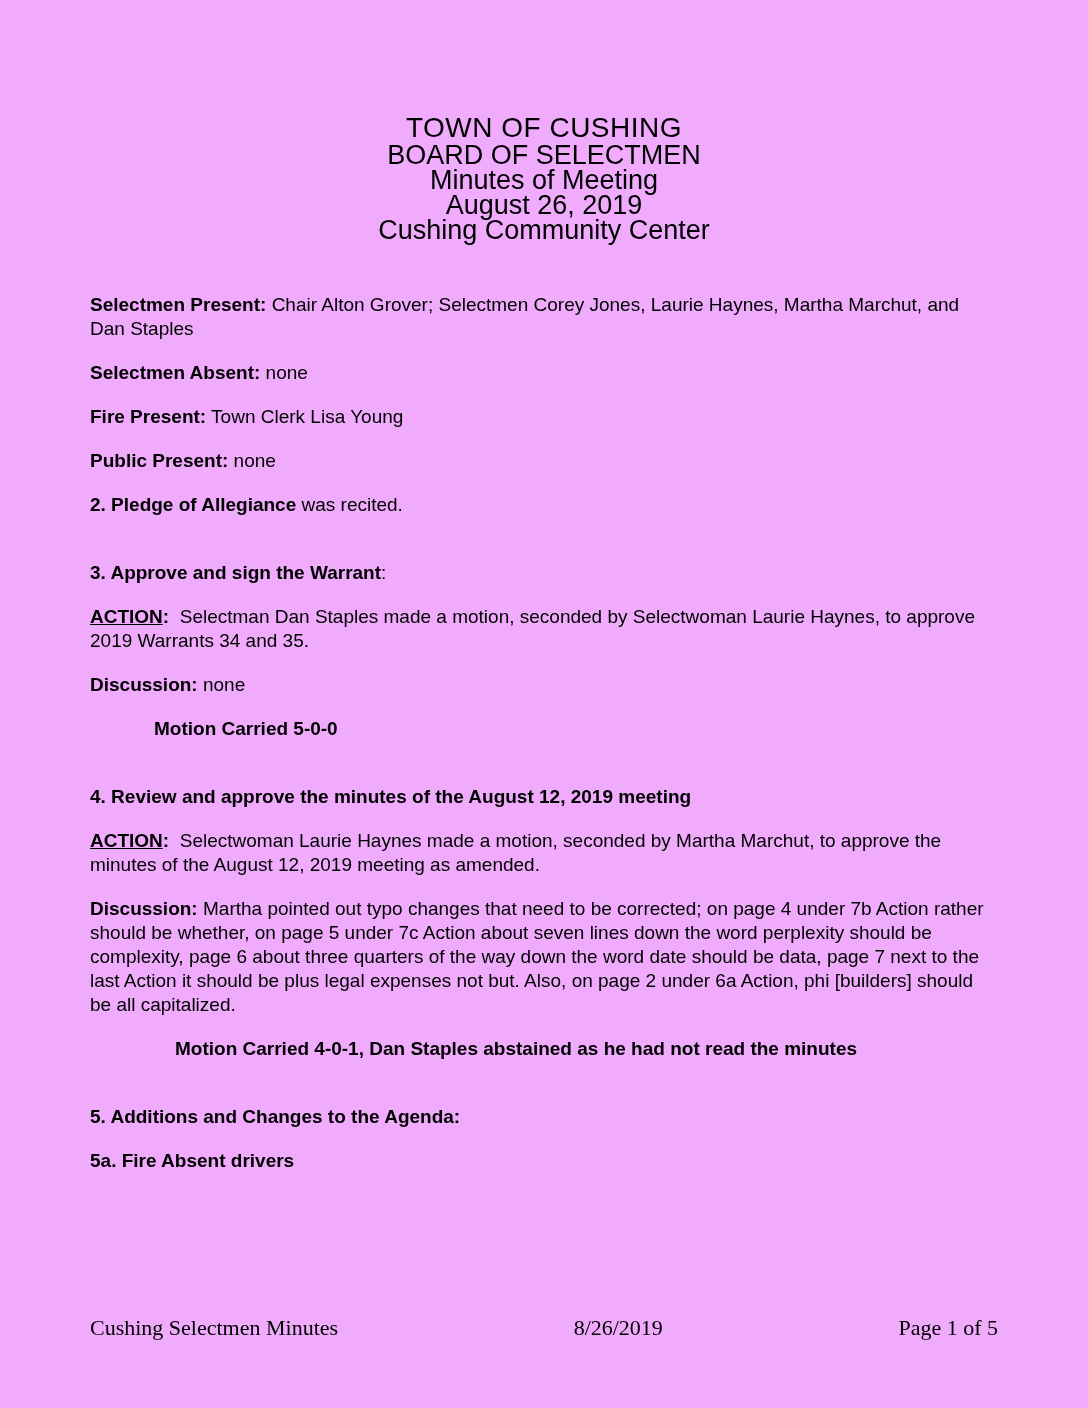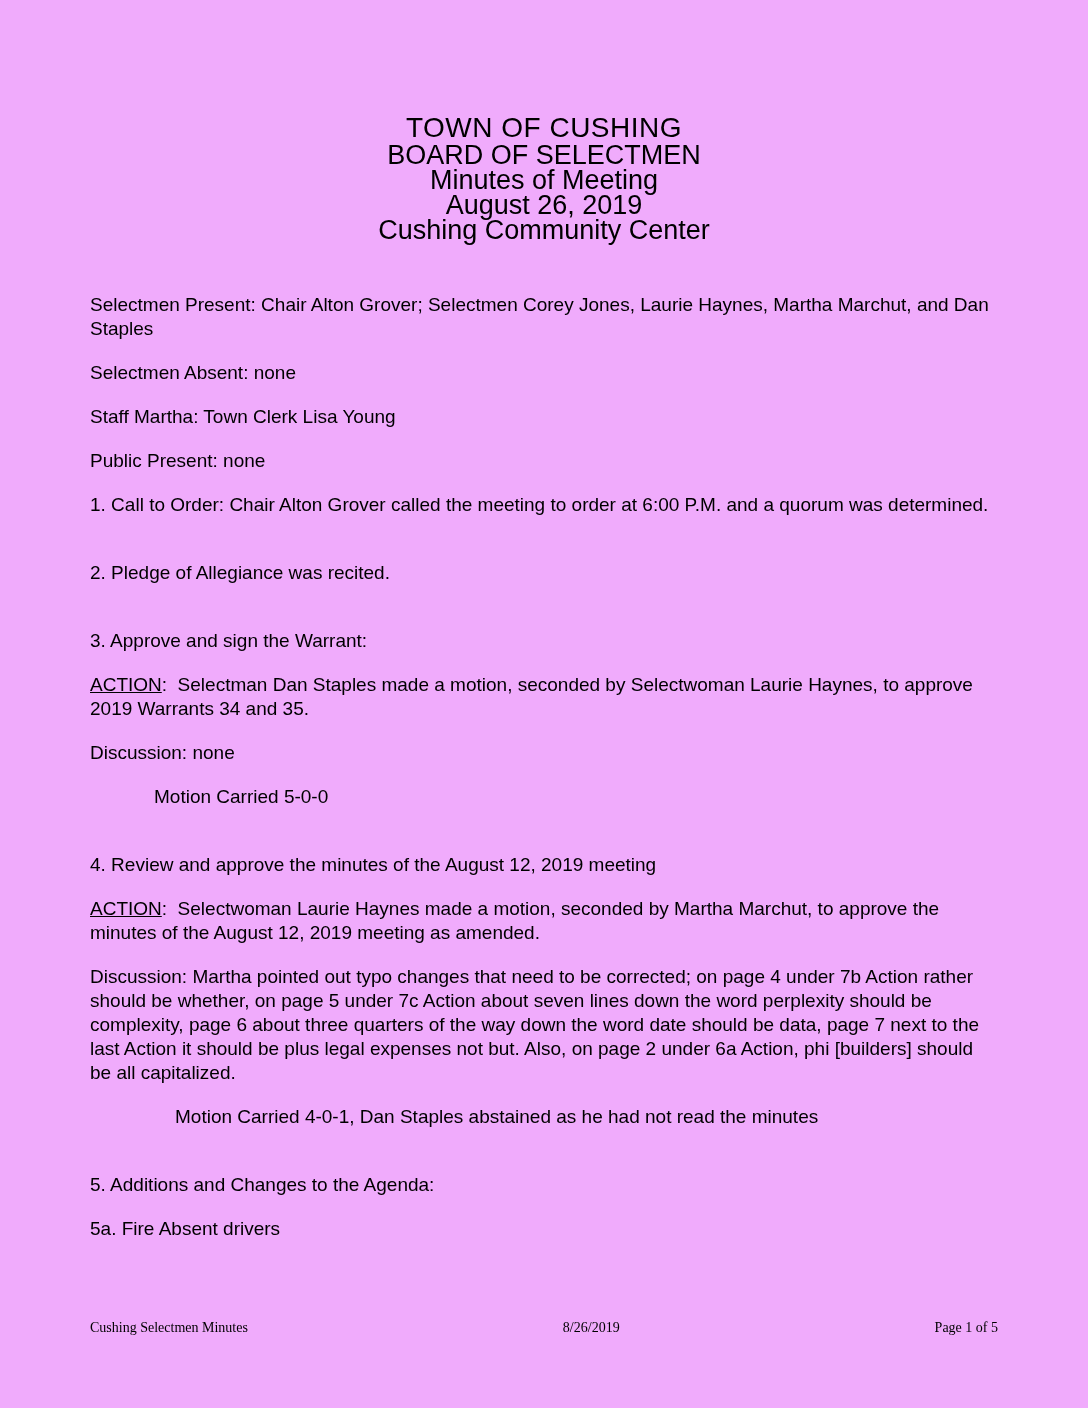--- a/index.html
+++ b/index.html
@@ -23,34 +23,34 @@
   .title-line-1 { font-size: 28px; line-height: 31px; letter-spacing: 0.5px; }
   .title-line-2 { font-size: 27px; line-height: 25px; }
   .content {
     padding: 50px 90px 0 90px;
   }
   .para {
     margin: 0 0 20px 0;
     white-space: pre-wrap;
   }
   .mb-lg { margin-bottom: 44px; }
-  .b { font-weight: normal; }
+  .b { font-weight: bold; }
   .u { text-decoration: underline; }
   .motion-indent-1 { padding-left: 64px; }
   .motion-indent-2 { padding-left: 85px; }
   .footer {
     position: absolute;
     left: 90px;
     right: 90px;
     top: 1318px;
     display: flex;
     justify-content: space-between;
     align-items: baseline;
     font-family: "Liberation Serif", serif;
-    font-size: 14px;
+    font-size: 22px;
     line-height: 20px;
   }
 </style>
 </head>
 <body>
 
 <div class="page">
 
   <div class="title-block">
     <div class="title-line-1">TOWN OF CUSHING</div>
@@ -58,25 +58,24 @@
     <div class="title-line-2">Minutes of Meeting</div>
     <div class="title-line-2">August 26, 2019</div>
     <div class="title-line-2">Cushing Community Center</div>
   </div>
 
   <div class="content">
     <p class="para"><span class="b">Selectmen Present:</span><span> Chair Alton Grover; Selectmen Corey Jones, Laurie Haynes, Martha Marchut, and Dan Staples</span></p>
 
     <p class="para"><span class="b">Selectmen Absent:</span><span> none</span></p>
 
-    <p class="para"><span class="b">Staff Martha:</span><span> Town Clerk Lisa Young</span></p>
+    <p class="para"><span class="b">Fire Present:</span><span> Town Clerk Lisa Young</span></p>
 
     <p class="para"><span class="b">Public Present:</span><span> none</span></p>
 
-    <p class="para mb-lg"><span class="b">1. Call to Order:</span><span> Chair Alton Grover called the meeting to order at 6:00 P.M. and a quorum was determined.</span></p>
 
     <p class="para mb-lg"><span class="b">2. Pledge of Allegiance</span><span> was recited.</span></p>
 
     <p class="para"><span class="b">3. Approve and sign the Warrant</span><span>:</span></p>
 
     <p class="para"><span class="b u">ACTION</span><span class="b">:</span><span>  Selectman Dan Staples made a motion, seconded by Selectwoman Laurie Haynes, to approve 2019 Warrants 34 and 35.</span></p>
 
     <p class="para"><span class="b">Discussion:</span><span> none</span></p>
 
     <p class="para mb-lg motion-indent-1"><span class="b">Motion Carried 5-0-0</span></p>

